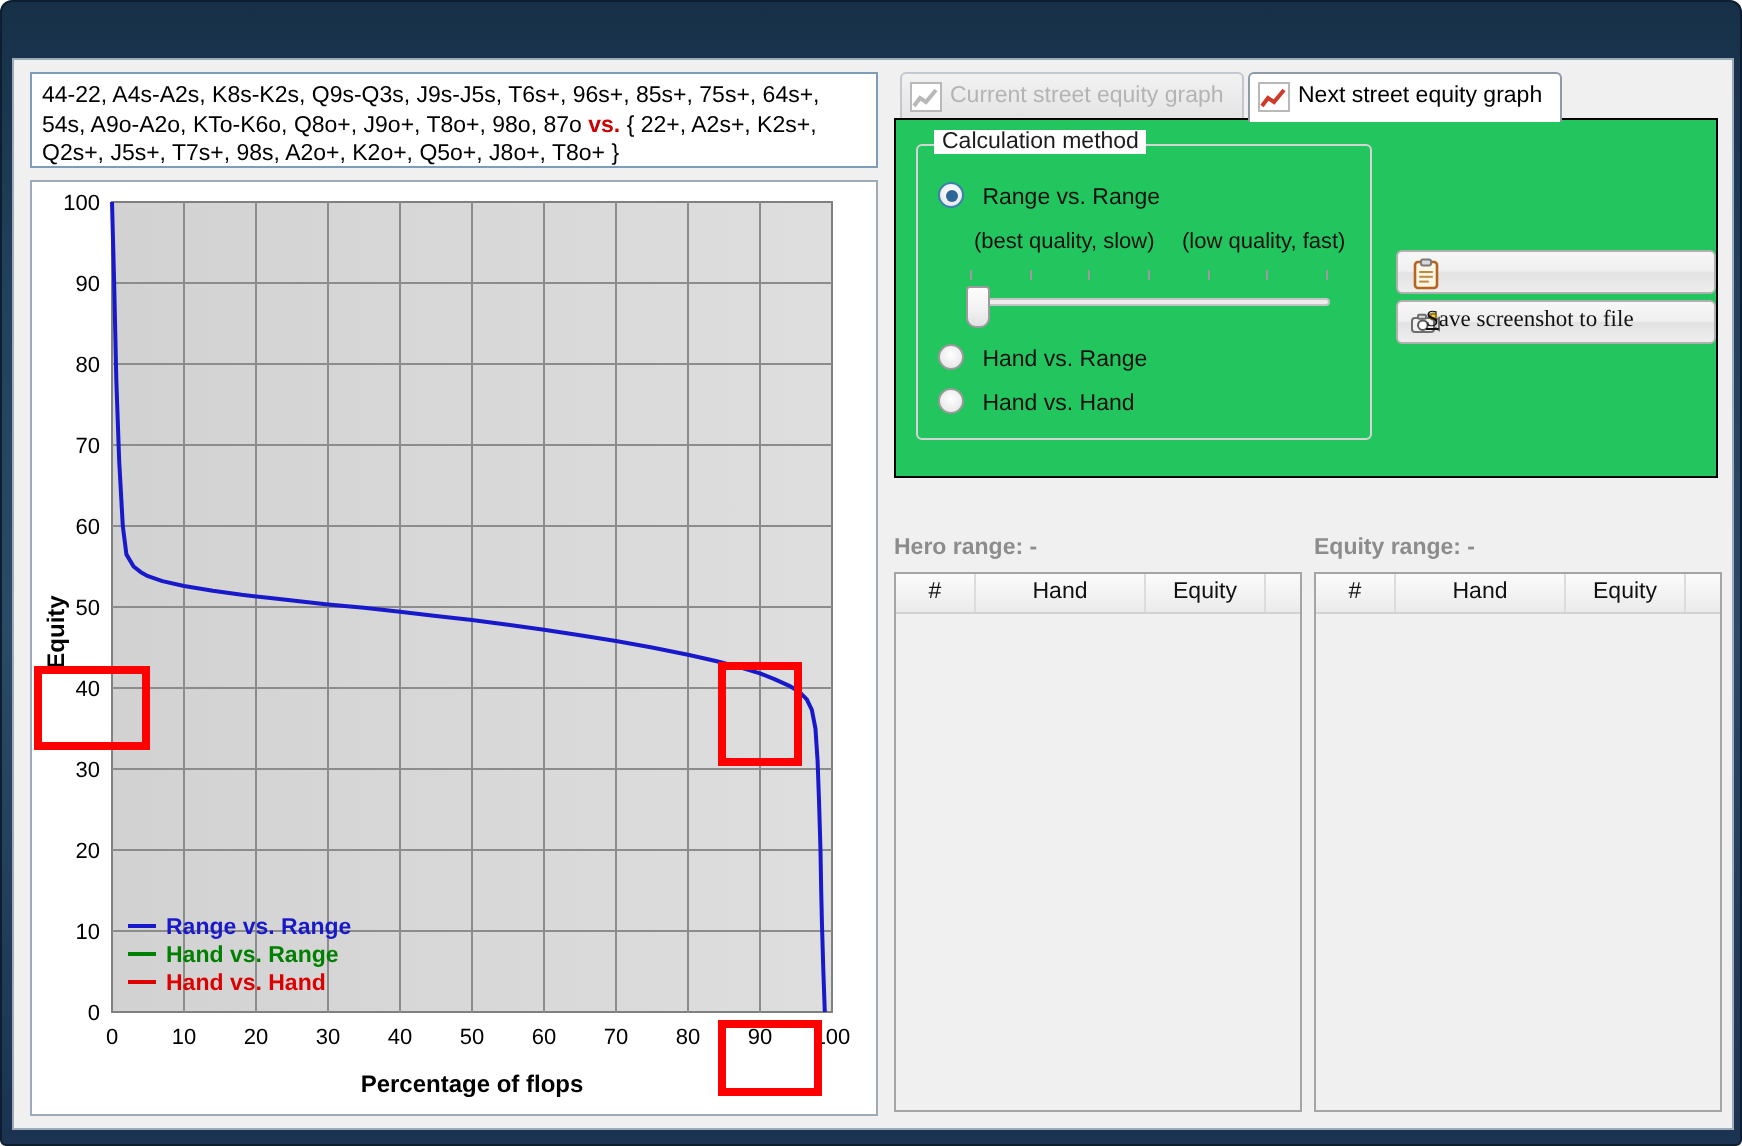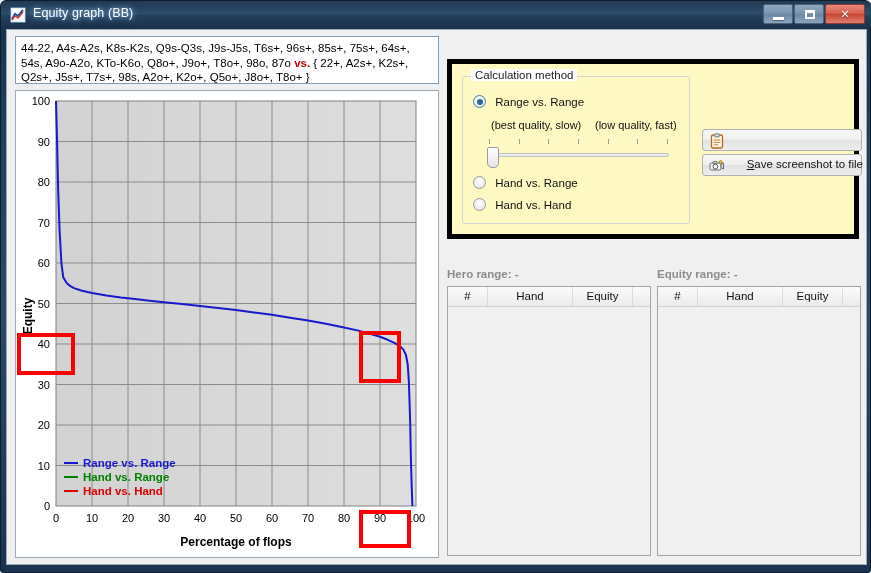--- a/index.html
+++ b/index.html
@@ -118,21 +118,21 @@
   #tab-next {
     left: 177px;
     background: #ffffff;
     color: #000; border-color:#8e9aa5;
     z-index:3; height: 25px;
   }
   .tab-ico { position:absolute; left:4px; top:4px; width:16px; height:15px;
     background:#fff; border:1px solid #b9b9b9; box-sizing:border-box; }
   #tabpage {
     position:absolute; left:0; top:23px; width:412px; height:180px;
-    background:#fef9c3; border:5px solid #000000; box-sizing:border-box;
+    background:#22c55e; border:1px solid #000000; box-sizing:border-box;
     z-index:1;
   }
 
   
   #calcgroup {
     position:absolute; left:10px; top:12px; width:228px; height:148px;
     border:1px solid #d5d5d5; border-radius:3px; box-sizing:border-box;
   }
   #calcgroup-title {
     position:absolute; left:8px; top:-8px; background:#fff; padding:0 4px;
@@ -181,21 +181,21 @@
   }
   #btn-calc .lbl { position:absolute; left:38px; top:13px; }
   .calcicon { position:absolute; left:8px; top:9px; width:24px; height:24px;
     background: linear-gradient(to bottom,#f4f8fc,#cfe0ee);
     border:1px solid #7a93a8; border-radius:2px; box-sizing:border-box; }
 
   #btn-copy  { left:250px; top:65px;  width:160px; height:22px; }
   #btn-save  { left:250px; top:90px;  width:160px; height:22px; }
   #btn-upload{ left:250px; top:115px; width:160px; height:22px; }
   .btn .blbl { position:absolute; left:28px; top:3px; }
-  .btn.ctr .blbl { left:0; width:160px; text-align:right; padding-left:14px; box-sizing:border-box;}
+  .btn.ctr .blbl { left:0; width:160px; text-align:left; padding-left:14px; box-sizing:border-box;font-family:Liberation Serif, serif;}
   .u { text-decoration: underline; }
 
   .bico { position:absolute; left:6px; top:3px; width:16px; height:16px; }
 
   
   .range-title {
     position:absolute; font-size:11.5px; font-weight:bold; color:#8c8c8c;
   }
   #hero-title { left:0px; top:232px; }
   #villain-title { left:210px; top:232px; }
@@ -217,41 +217,20 @@
   .annot {
     position:absolute; border:4px solid #ff0000; box-sizing:border-box;
     z-index: 50; pointer-events:none;
   }
 </style>
 </head>
 <body>
 
 <div id="window">
 
-  <div id="titlebar">
-    <span id="title-icon">
-      <svg width="16" height="16" viewBox="0 0 16 16">
-        <rect x="0.5" y="0.5" width="15" height="15" rx="1" fill="#e9eef3" stroke="#5b7ea3"></rect>
-        <rect x="2" y="2" width="12" height="12" fill="#ffffff"></rect>
-        <polyline points="2,12 5,7 8,9 13,3" fill="none" stroke="#1a57a8" stroke-width="2"></polyline>
-        <polyline points="2,13 5,9 8,11 13,5" fill="none" stroke="#d03b2a" stroke-width="1.4"></polyline>
-      </svg>
-    </span>
-    <span id="title-text">Equity graph (BB)</span>
-
-    <div class="wbtn" id="btn-min">
-      <span class="bar"></span>
-    </div>
-    <div class="wbtn" id="btn-max">
-      <span class="sq"></span>
-    </div>
-    <div class="wbtn" id="btn-close">
-      <span class="glyph">✕</span>
-    </div>
-  </div>
 
   <div id="client">
 
     <div id="range-box">
       <span>44-22, A4s-A2s, K8s-K2s, Q9s-Q3s, J9s-J5s, T6s+, 96s+, 85s+, 75s+, 64s+, 54s, A9o-A2o, KTo-K6o, Q8o+, J9o+, T8o+, 98o, 87o</span>
       <span class="vs">vs.</span>
       <span>{ 22+, A2s+, K2s+, Q2s+, J5s+, T7s+, 98s, A2o+, K2o+, Q5o+, J8o+, T8o+ }</span>
     </div>
 
     <div id="graph-panel">
@@ -322,20 +301,38 @@
             <line x1="48" x2="62" y1="386" y2="386" stroke="#008000" stroke-width="2"></line>
             <text x="67" y="390" font-family="Liberation Sans, sans-serif" font-size="11.5" font-weight="bold" fill="#008000">Hand vs. Range</text>
             <line x1="48" x2="62" y1="400" y2="400" stroke="#dd0000" stroke-width="2"></line>
             <text x="67" y="404" font-family="Liberation Sans, sans-serif" font-size="11.5" font-weight="bold" fill="#dd0000">Hand vs. Hand</text>
           </g>
       </svg>
     </div>
 
     <div id="right-panel">
 
+      <div id="tabstrip">
+        <div class="tab" id="tab-current">
+          <span class="tab-ico">
+            <svg width="14" height="13" viewBox="0 0 14 13">
+              <polyline points="1,10 4,6 7,8 12,2" fill="none" stroke="#b8b8b8" stroke-width="2"></polyline>
+            </svg>
+          </span>
+          <span>Current street equity graph</span>
+        </div>
+        <div class="tab" id="tab-next">
+          <span class="tab-ico">
+            <svg width="14" height="13" viewBox="0 0 14 13">
+              <polyline points="1,10 4,6 7,8 12,2" fill="none" stroke="#cf3a2a" stroke-width="2"></polyline>
+            </svg>
+          </span>
+          <span>Next street equity graph</span>
+        </div>
+      </div>
 
       <div id="tabpage">
 
         <div id="calcgroup">
           <span id="calcgroup-title">Calculation method</span>
 
           <label class="radio-row" id="r1">
             <span class="radio on"></span>
             <span>Range vs. Range</span>
           </label>

